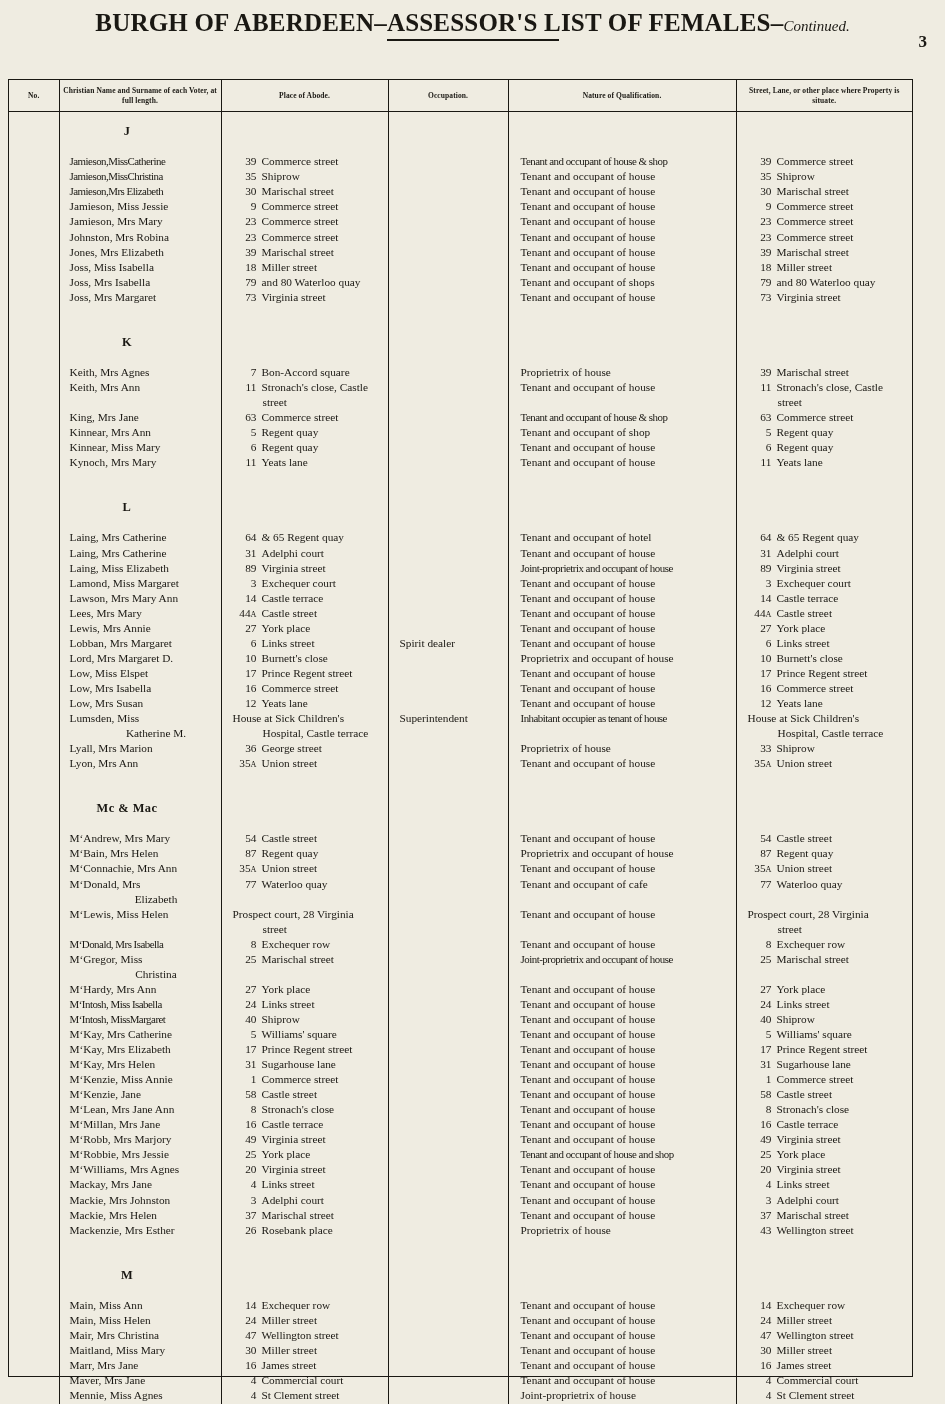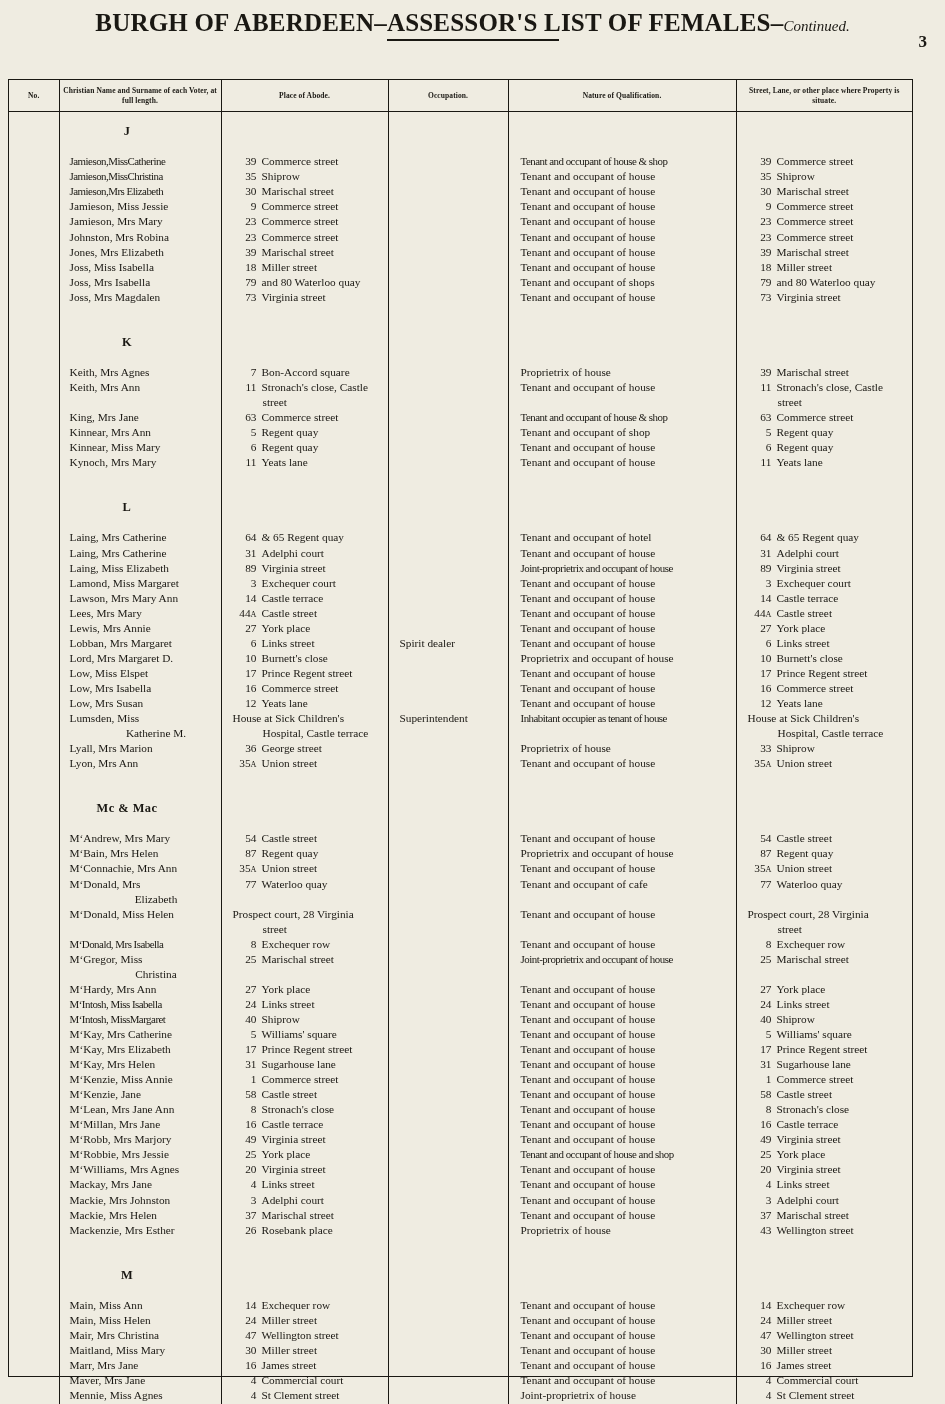--- a/index.html
+++ b/index.html
@@ -279,21 +279,21 @@
                 <div class="ln blank">&nbsp;</div>
                 <div class="ln vtight">Jamieson,MissCatherine</div>
                 <div class="ln vtight">Jamieson,MissChristina</div>
                 <div class="ln vtight">Jamieson,Mrs Elizabeth</div>
                 <div class="ln">Jamieson, Miss Jessie</div>
                 <div class="ln">Jamieson, Mrs Mary</div>
                 <div class="ln">Johnston, Mrs Robina</div>
                 <div class="ln">Jones, Mrs Elizabeth</div>
                 <div class="ln">Joss, Miss Isabella</div>
                 <div class="ln">Joss, Mrs Isabella</div>
-                <div class="ln">Joss, Mrs Magdalen</div>
+                <div class="ln">Joss, Mrs Margaret</div>
                 <div class="ln blank">&nbsp;</div>
                 <div class="ln blank">&nbsp;</div>
                 <div class="grp">K</div>
                 <div class="ln blank">&nbsp;</div>
                 <div class="ln">Keith, Mrs Agnes</div>
                 <div class="ln">Keith, Mrs Ann</div>
                 <div class="ln indent blank">&nbsp;</div>
                 <div class="ln">King, Mrs Jane</div>
                 <div class="ln">Kinnear, Mrs Ann</div>
                 <div class="ln">Kinnear, Miss Mary</div>
@@ -320,21 +320,21 @@
                 <div class="ln">Lyon, Mrs Ann</div>
                 <div class="ln blank">&nbsp;</div>
                 <div class="ln blank">&nbsp;</div>
                 <div class="grp wide">Mc &amp; Mac</div>
                 <div class="ln blank">&nbsp;</div>
                 <div class="ln">M‘Andrew, Mrs Mary</div>
                 <div class="ln">M‘Bain, Mrs Helen</div>
                 <div class="ln">M‘Connachie, Mrs Ann</div>
                 <div class="ln">M‘Donald, Mrs</div>
                 <div class="ln indent">Elizabeth</div>
-                <div class="ln">M‘Donald, Miss Helen</div>
+                <div class="ln">M‘Lewis, Miss Helen</div>
                 <div class="ln indent blank">&nbsp;</div>
                 <div class="ln vtight">M‘Donald, Mrs Isabella</div>
                 <div class="ln">M‘Gregor, Miss</div>
                 <div class="ln indent">Christina</div>
                 <div class="ln">M‘Hardy, Mrs Ann</div>
                 <div class="ln vtight">M‘Intosh, Miss Isabella</div>
                 <div class="ln vtight">M‘Intosh, MissMargaret</div>
                 <div class="ln">M‘Kay, Mrs Catherine</div>
                 <div class="ln">M‘Kay, Mrs Elizabeth</div>
                 <div class="ln">M‘Kay, Mrs Helen</div>

